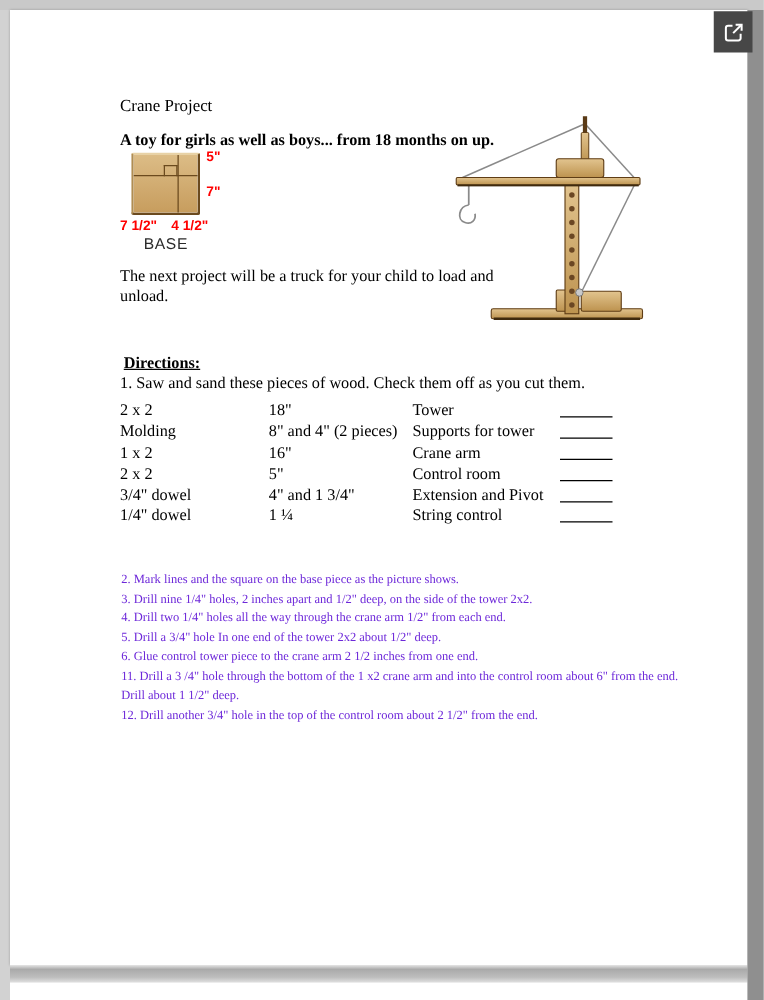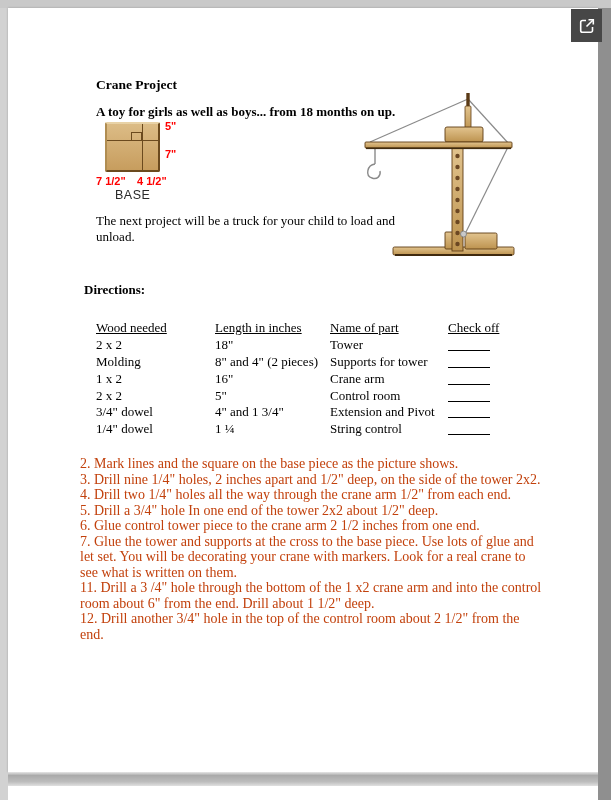--- a/index.html
+++ b/index.html
@@ -23,24 +23,24 @@
   .scrollbar{
     position:absolute;right:0;top:8px;width:13px;height:792px;background:#8f8f8f;
   }
   .ext-btn{
     position:absolute;left:571px;top:9px;width:31px;height:33px;
     background:#474747;border:none;padding:0;cursor:pointer;
     display:flex;align-items:center;justify-content:center;
   }
   
   .abs{position:absolute;}
-  .doc-title{left:88px;top:69px;font-size:13.5px;font-weight:bold;color:#000;}
+  .doc-title{left:88px;top:69px;font-size:13.5px;font-weight:normal;color:#000;}
   .intro{left:88px;top:96px;font-size:13px;color:#000;white-space:nowrap;font-weight:bold;}
   .nextproj{left:88px;top:205px;font-size:13px;color:#000;width:325px;line-height:15.5px;}
-  .dir-head{left:76px;top:274px;font-size:13px;font-weight:bold;color:#000;}
+  .dir-head{left:91px;top:274px;font-size:13px;font-weight:bold;color:#000;text-decoration:underline;}
   .dir-step1{left:88px;top:290px;font-size:13px;color:#000;white-space:nowrap;}
   
   .base-square{
     left:97px;top:114px;width:55px;height:50px;
     background:linear-gradient(#dcbc86,#c79d5e);
     border:2px solid #6b4a1e;border-top-color:#e8d2a6;border-left-color:#b08d52;
     box-sizing:border-box;border-radius:2px;
   }
   .bs-hline{position:absolute;left:0;top:16px;width:100%;height:0;border-top:1.5px solid #6b4a1e;}
   .bs-vline{position:absolute;left:35px;top:0;height:100%;width:0;border-left:1.5px solid #6b4a1e;}
@@ -57,21 +57,21 @@
   
   .mat-table{left:88px;top:312px;font-size:13px;color:#000;}
   .mat-row{display:flex;height:16.9px;align-items:flex-start;}
   .mat-c1{width:119px;}
   .mat-c2{width:115px;}
   .mat-c3{width:118px;}
   .mat-c4{width:60px;}
   .mat-head span{text-decoration:underline;}
   .check-line{display:inline-block;width:42px;height:13px;border-bottom:1.2px solid #000;}
   
-  .steps{left:72px;top:448px;width:466px;font-size:14px;line-height:15.5px;color:#c2410c;}
+  .steps{left:89px;top:448px;width:466px;font-size:10px;line-height:15.5px;color:#6d28d9;}
   
   .crane{left:349px;top:75px;width:165px;height:180px;}
 </style>
 </head>
 <body>
 
 <div class="top-strip"></div>
 
 <div class="page">
 
@@ -134,28 +134,23 @@
 
     <rect x="88" y="40" width="38" height="15" rx="2" fill="url(#wood)" stroke="#5f3d15" stroke-width="0.9"></rect>
 
     <rect x="8" y="55" width="147" height="6" rx="1" fill="url(#wood)" stroke="#5f3d15" stroke-width="0.9"></rect>
     <rect x="9" y="60.5" width="145" height="1.6" fill="#3f2a0e"></rect>
   </svg>
 
   <div class="abs nextproj">The next project will be a truck for your child to load and unload.</div>
 
   <div class="abs dir-head">Directions:</div>
+  <div class="abs dir-step1">1. Saw and sand these pieces of wood. Check them off as you cut them.</div>
 
   <div class="abs mat-table">
-    <div class="mat-row mat-head">
-      <div class="mat-c1"><span>Wood needed</span></div>
-      <div class="mat-c2"><span>Length in inches</span></div>
-      <div class="mat-c3"><span>Name of part</span></div>
-      <div class="mat-c4"><span>Check off</span></div>
-    </div>
     <div class="mat-row">
       <div class="mat-c1">2 x 2</div>
       <div class="mat-c2">18"</div>
       <div class="mat-c3">Tower</div>
       <div class="mat-c4"><span class="check-line"></span></div>
     </div>
     <div class="mat-row">
       <div class="mat-c1">Molding</div>
       <div class="mat-c2">8" and 4" (2 pieces)</div>
       <div class="mat-c3">Supports for tower</div>
@@ -186,21 +181,20 @@
       <div class="mat-c4"><span class="check-line"></span></div>
     </div>
   </div>
 
   <div class="abs steps">
     <div>2. Mark lines and the square on the base piece as the picture shows.</div>
     <div>3. Drill nine 1/4" holes, 2 inches apart and 1/2" deep, on the side of the tower 2x2.</div>
     <div>4. Drill two 1/4" holes all the way through the crane arm 1/2" from each end.</div>
     <div>5. Drill a 3/4" hole In one end of the tower 2x2 about 1/2" deep.</div>
     <div>6. Glue control tower piece to the crane arm 2 1/2 inches from one end.</div>
-    <div>7. Glue the tower and supports at the cross to the base piece. Use lots of glue and let set. You will be decorating your crane with markers. Look for a real crane to see what is written on them.</div>
     <div>11. Drill a 3 /4" hole through the bottom of the 1 x2 crane arm and into the control room about 6" from the end. Drill about 1 1/2" deep.</div>
     <div>12. Drill another 3/4" hole in the top of the control room about 2 1/2" from the end.</div>
   </div>
 
 </div>
 
 <div class="page-gap"></div>
 <div class="page-next"></div>
 <div class="scrollbar"></div>
 

